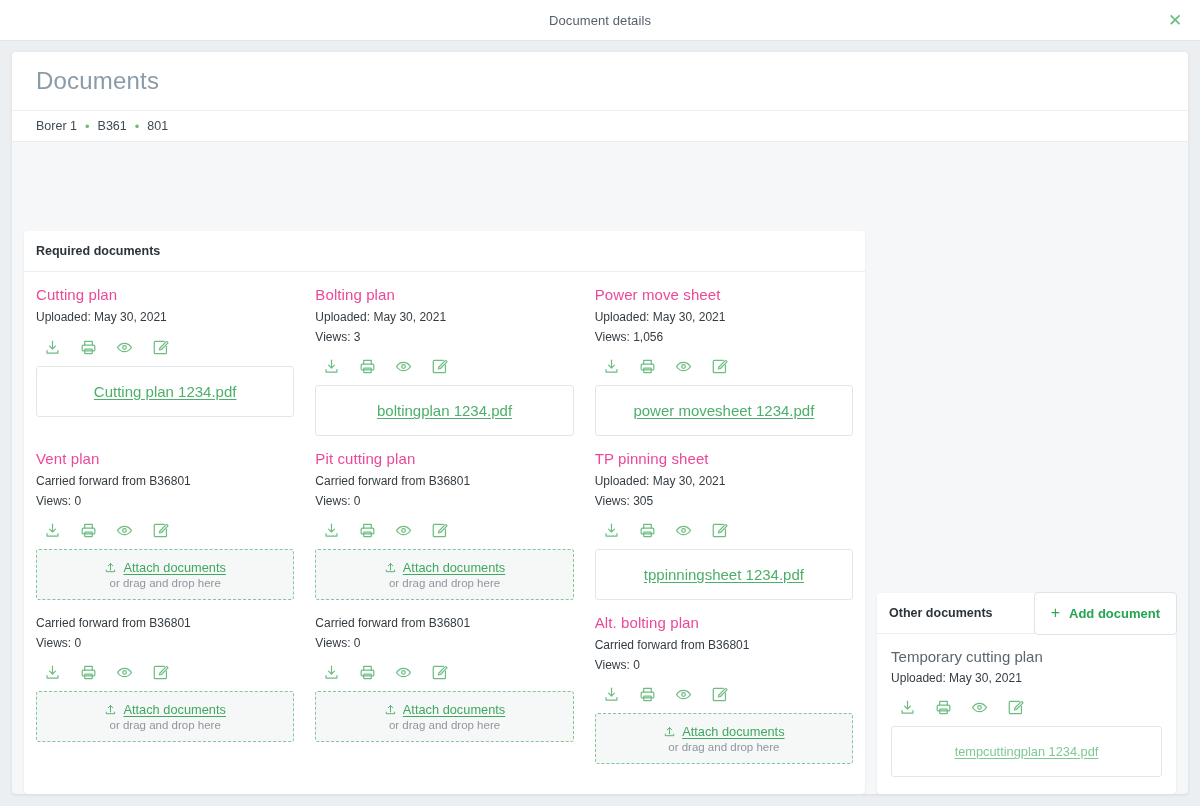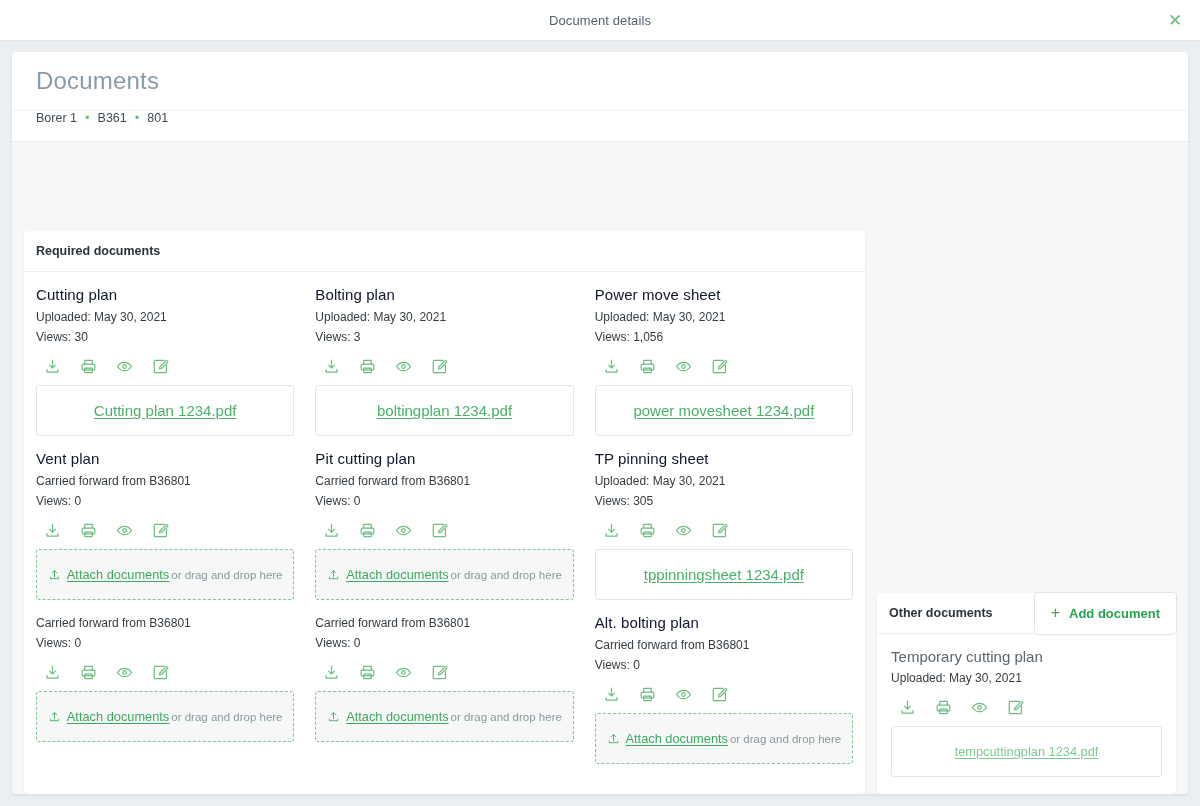--- a/index.html
+++ b/index.html
@@ -69,20 +69,21 @@
     font-size: 24px;
     font-weight: 400;
     color: #8a9ba8;
     letter-spacing: .2px;
   }
 
   .breadcrumb {
     background: #ffffff;
     height: 31px;
     display: flex;
+    align-items: center;
     padding: 0 24px;
     font-size: 12.5px;
     color: #3f4a53;
     border-bottom: 1px solid #e9edef;
   }
   .breadcrumb .crumb { white-space: nowrap; }
   .breadcrumb .dot {
     color: #6bbd7f;
     margin: 0 8px;
     font-size: 13px;
@@ -155,21 +156,21 @@
     grid-template-columns: repeat(3, 1fr);
     column-gap: 21px;
     row-gap: 0;
     padding: 14px 12px 16px 12px;
   }
   .doc-cell { padding-bottom: 14px; }
 
   .doc-title {
     font-size: 15px;
     font-weight: 400;
-    color: #0f172a;
+    color: #ec4899;
     margin-bottom: 5px;
     letter-spacing: .1px;
   }
   .doc-meta {
     font-size: 12px;
     color: #343c42;
     line-height: 1.62;
   }
 
   .icon-row {
@@ -206,21 +207,21 @@
     cursor: pointer;
   }
 
   
   .dropzone {
     border: 1px dashed #83c795;
     border-radius: 3px;
     height: 51px;
     background: #f6f8f8;
     display: flex;
-    flex-direction: row;
+    flex-direction: column;
     align-items: center;
     justify-content: center;
     gap: 2px;
     cursor: pointer;
   }
   .dz-main {
     display: flex;
     align-items: center;
     gap: 6px;
   }
@@ -289,21 +290,20 @@
   <div class="panels">
 
     <div class="panel panel-left">
       <div class="panel-head">
         <span class="panel-head-title">Required documents</span>
       </div>
       <div class="doc-grid" id="required-grid">
           <div class="doc-cell">
             <div class="doc-title">Cutting plan</div>
             <div class="doc-meta">Uploaded: May 30, 2021</div>
-            <div class="doc-meta">Views: 30</div>
             <div class="icon-row">
               <span class="icon-btn" title="Download">
                 <svg width="17" height="17" viewBox="0 0 18 18">
                   <path stroke="currentColor" stroke-width="1.3" fill="none" stroke-linecap="round" stroke-linejoin="round" d="M9 2.2v8.3M5.9 7.6 9 10.7l3.1-3.1"></path>
                   <path stroke="currentColor" stroke-width="1.3" fill="none" stroke-linecap="round" stroke-linejoin="round" d="M3.2 12.3v2.6h11.6v-2.6"></path>
                 </svg>
               </span>
               <span class="icon-btn" title="Print">
                 <svg width="17" height="17" viewBox="0 0 18 18">
                   <path stroke="currentColor" stroke-width="1.3" fill="none" stroke-linecap="round" stroke-linejoin="round" d="M5 6.6V2.6h8v4"></path>

